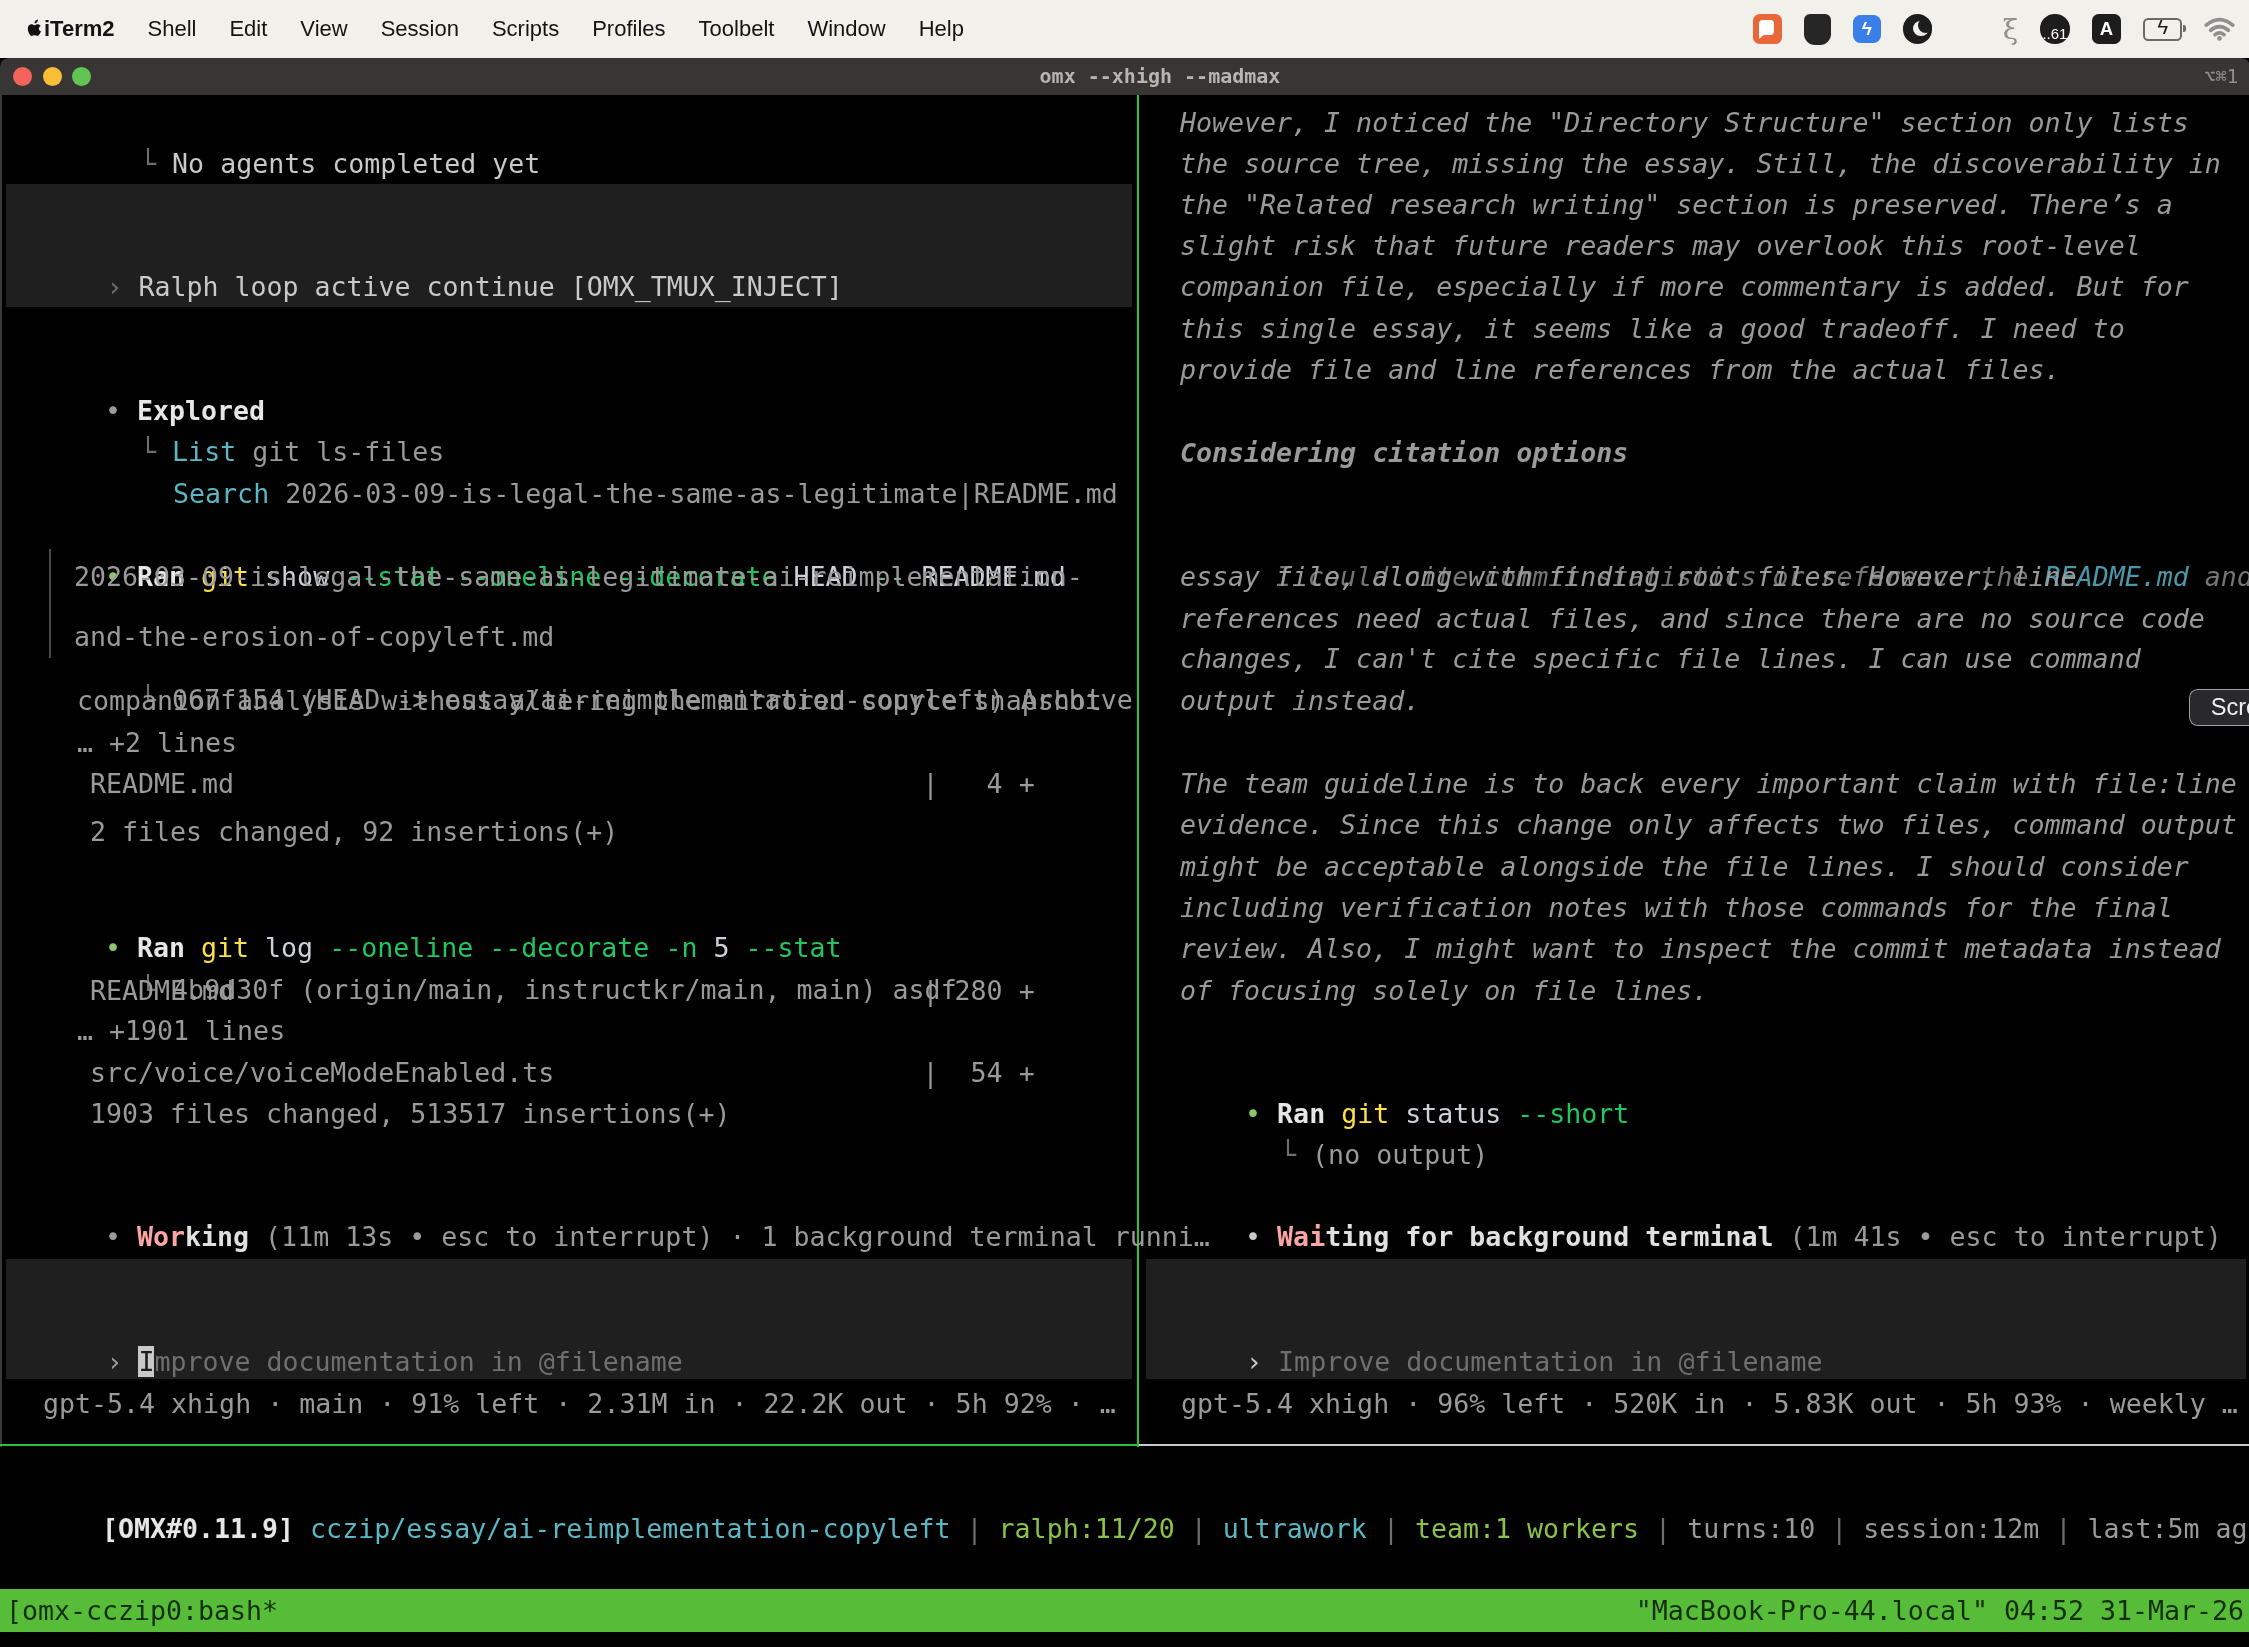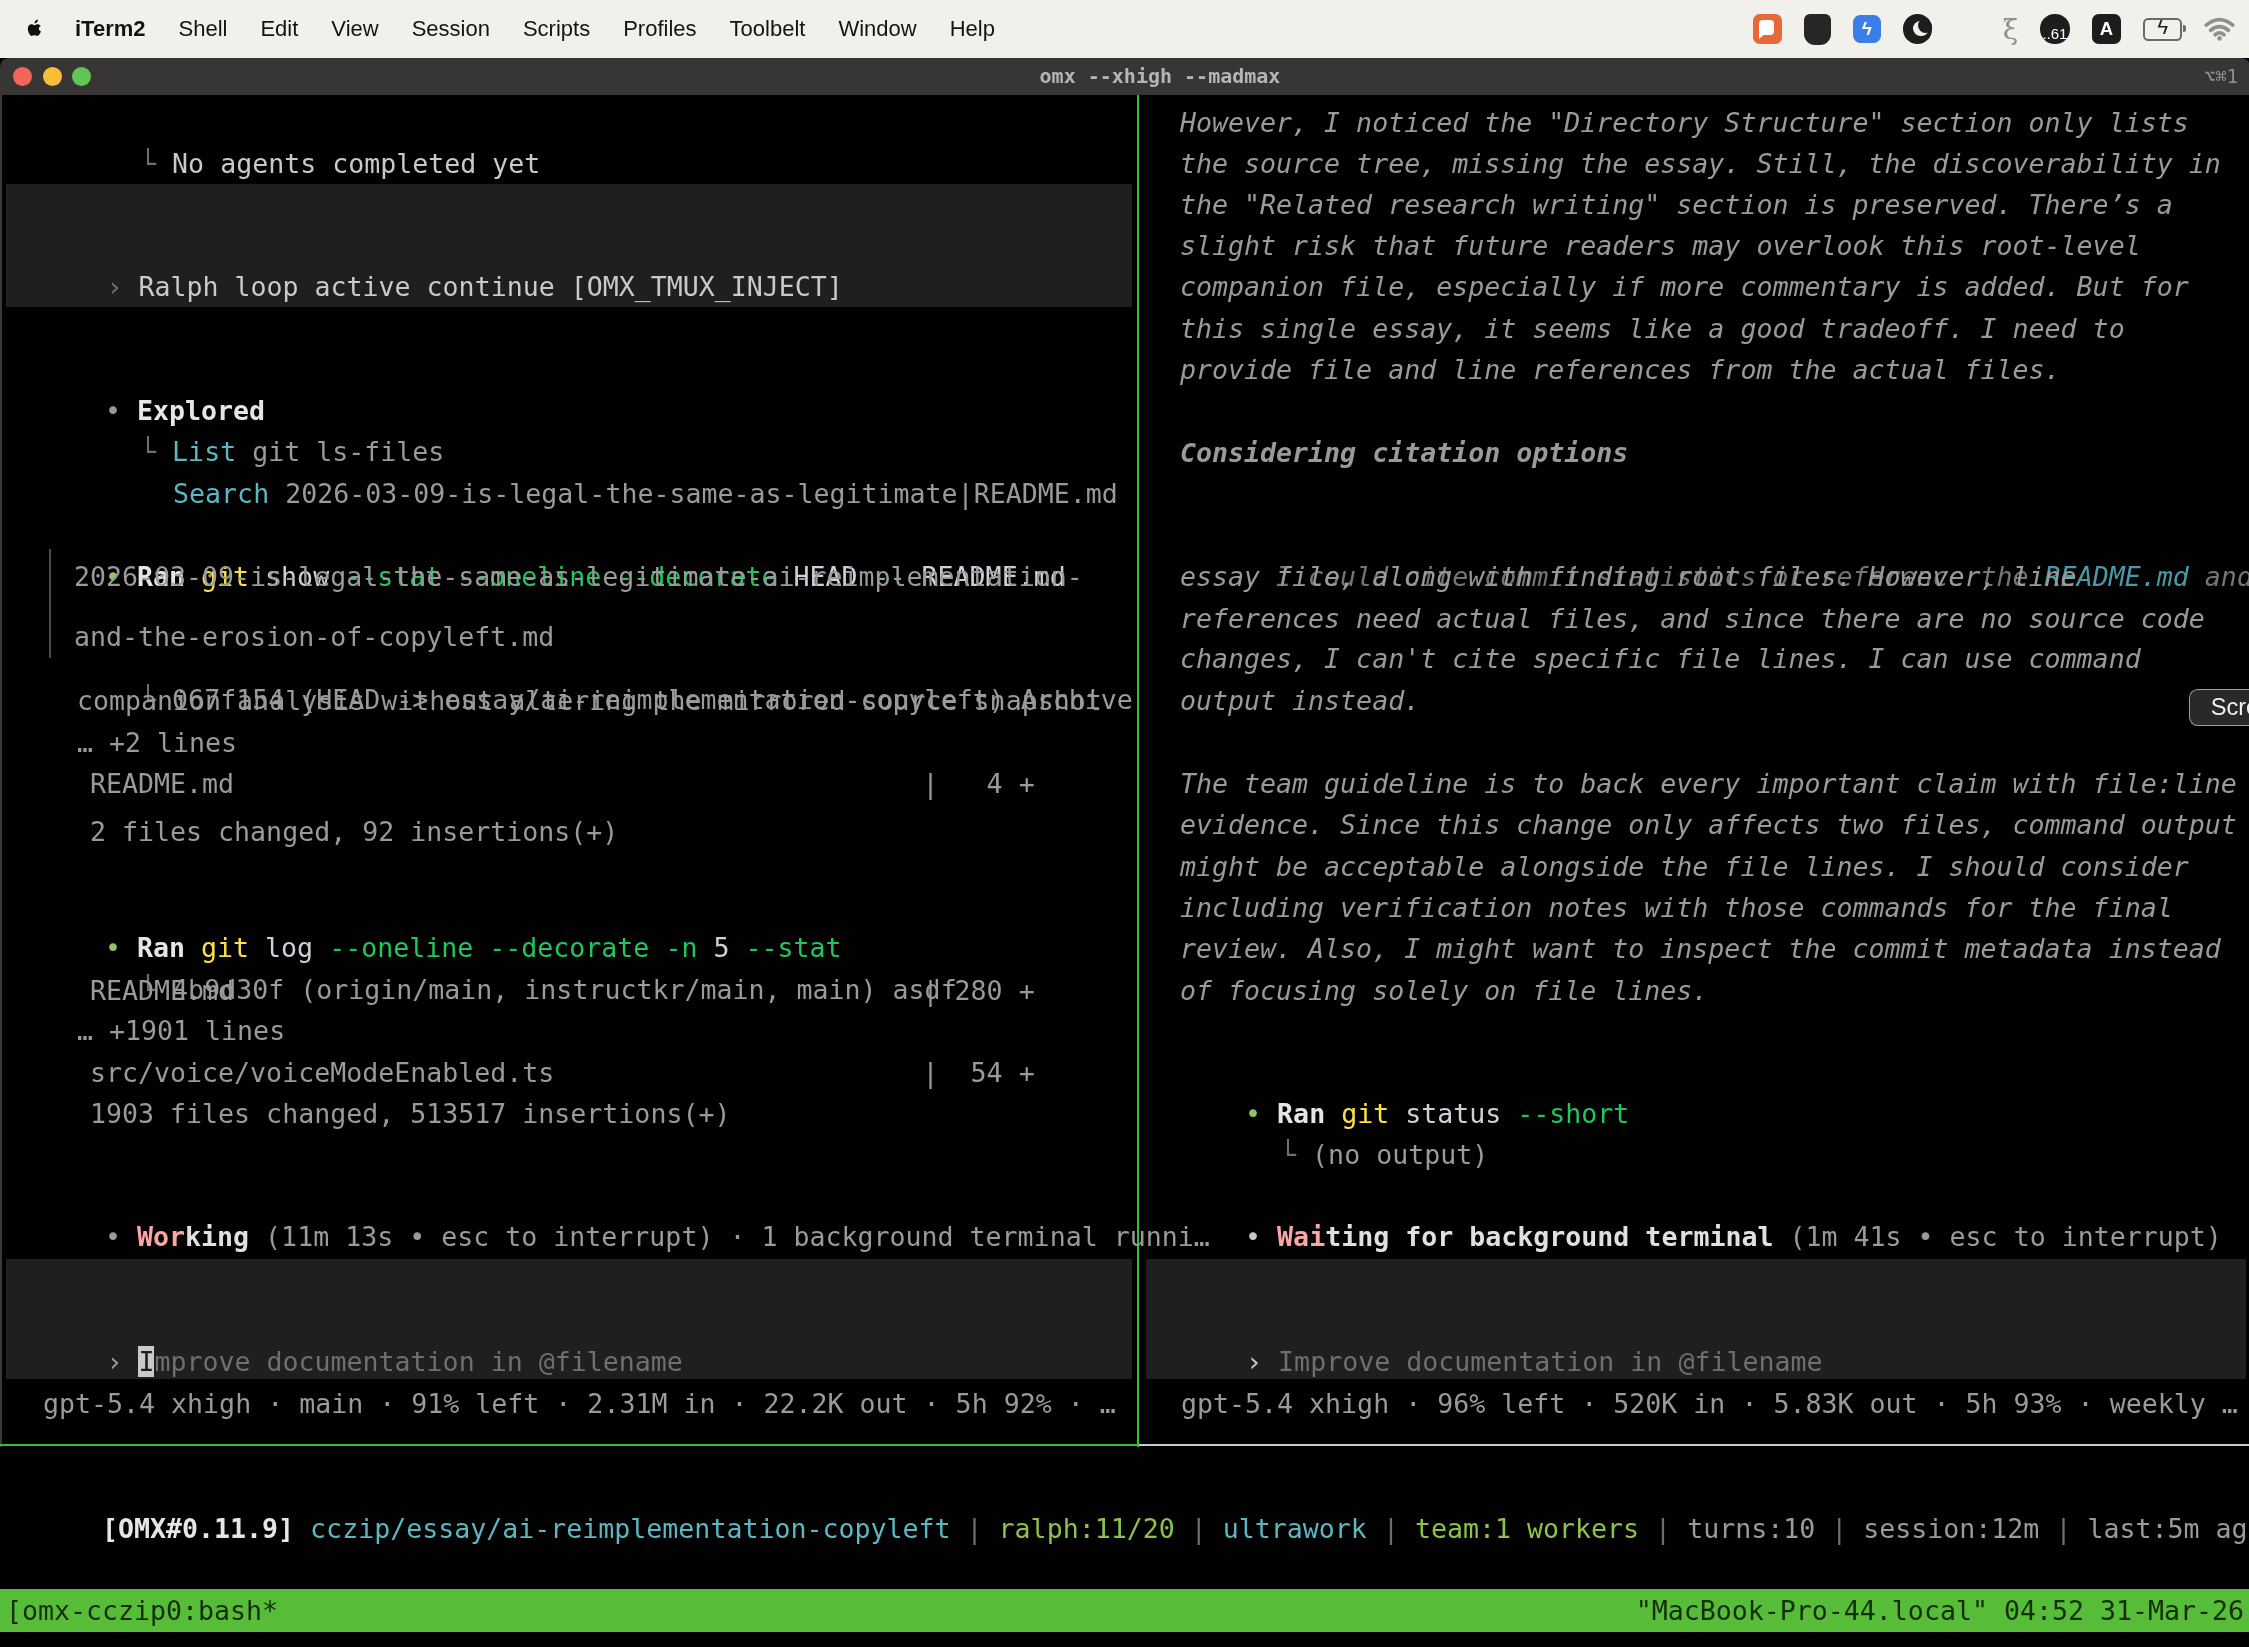--- a/index.html
+++ b/index.html
@@ -3,21 +3,21 @@
 <meta charset="utf-8">
 <style>
   html,body{margin:0;padding:0;background:#000;}
   body{width:2250px;height:1648px;position:relative;overflow:hidden;
        font-family:"DejaVu Sans Mono",monospace;}
   
   .menubar{position:absolute;left:0;top:0;width:2250px;height:58px;background:#f1f0ea;
            display:flex;align-items:center;font-family:"Liberation Sans",sans-serif;
            font-size:22px;color:#141414;}
   .menubar .apple{margin-left:25px;display:flex;align-items:center;}
-  .menu-items{display:flex;align-items:center;gap:33px;margin-left:31px;}
+  .menu-items{display:flex;align-items:center;gap:33px;}
   .menu-items span{white-space:pre;}
   .menu-app{font-weight:700;}
   .status-icons{position:absolute;right:14.8px;top:0;height:58px;display:flex;align-items:center;gap:22px;}
   .sicon{display:flex;align-items:center;justify-content:center;}
   .icon-chat{width:29.5px;height:29.5px;background:#e8683a;border-radius:6.6px;position:relative;}
   .icon-chat i{position:absolute;left:6.6px;top:5.9px;width:14.8px;height:14.8px;background:#fff;border-radius:3.7px;}
   .icon-chat b{position:absolute;left:6.6px;top:19px;width:0;height:0;border-left:7.4px solid #fff;border-bottom:6.6px solid transparent;}
   .icon-shield{width:26.6px;height:31px;background:#262626;border-radius:5.9px 5.9px 11px 11px;
                display:grid;grid-template-columns:repeat(3,4.4px);grid-auto-rows:4.4px;gap:2.2px;
                align-content:center;justify-content:center;}

